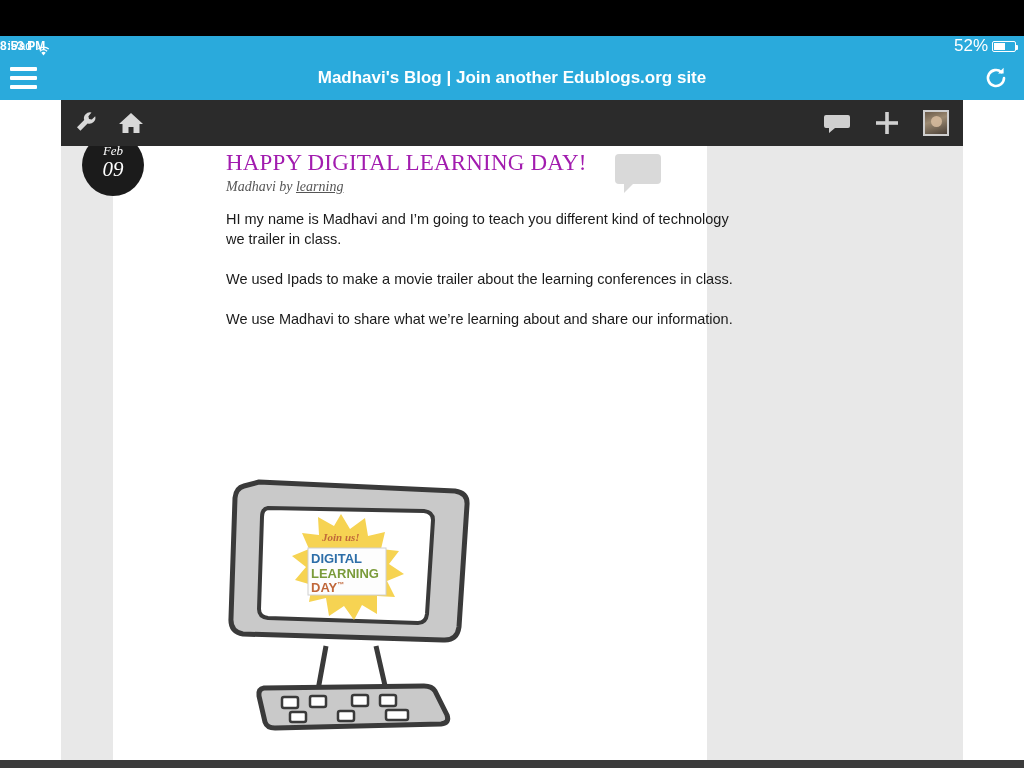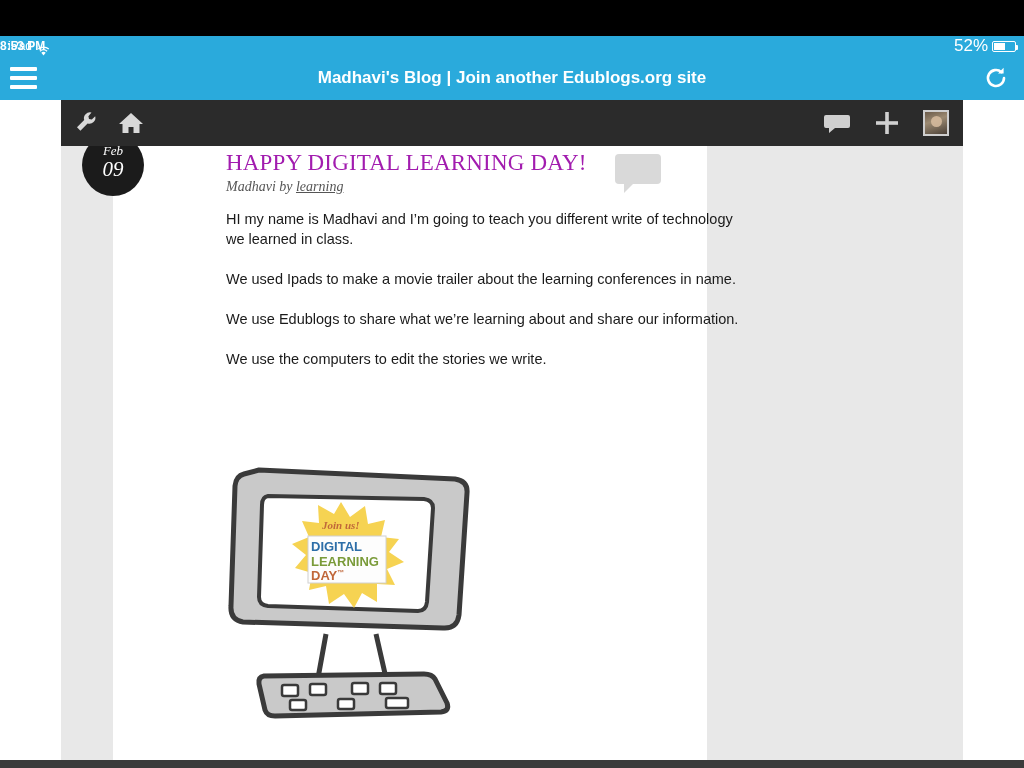--- a/index.html
+++ b/index.html
@@ -264,21 +264,21 @@
     width: 520px;
     font-size: 14.5px;
     color: #1a1a1a;
     line-height: 20px;
   }
   .post-body p {
     margin: 0 0 20px 0;
   }
   .post-image {
     position: absolute;
-    left: 113px; top: 308px;
+    left: 113px; top: 320px;
     width: 270px;
     height: 280px;
   }
 
   
   .post-image svg { display: block; }
 
   
   .bottom-bar {
     position: absolute;
@@ -413,24 +413,23 @@
 
         <h1 class="post-title">HAPPY DIGITAL LEARNING DAY!</h1>
 
         <div class="post-meta">
           <span>Madhavi by </span><a href="#">learning</a>
         </div>
 
         <div class="comment-bubble"></div>
 
         <div class="post-body">
-          <p>HI my name is Madhavi and I’m going to teach you different write of technology we learned in class.</p>
-          <p>We used Ipads to make a movie trailer about the learning conferences in name.</p>
-          <p>We use Edublogs to share what we’re learning about and share our information.</p>
-          <p>We use the computers to edit the stories we write.</p>
+          <p>HI my name is Madhavi and I’m going to teach you different kind of technology we trailer in class.</p>
+          <p>We used Ipads to make a movie trailer about the learning conferences in class.</p>
+          <p>We use Madhavi to share what we’re learning about and share our information.</p>
         </div>
 
         <div class="post-image">
           <svg width="270" height="280" viewBox="0 0 270 280">
 
             <path d="M18 20 q-8 2 -9 12 l-4 120 q-1 14 12 16 l200 6 q14 1 16 -13 l8 -122 q1 -12 -12 -14 l-196 -9 z" fill="#c9c9c9" stroke="#3a3a3a" stroke-width="5" stroke-linejoin="round"></path>
 
             <path d="M42 42 q-6 1 -6 9 l-3 92 q0 8 9 9 l150 5 q8 0 9 -9 l6 -94 q0 -8 -9 -9 l-156 -3 z" fill="#ffffff" stroke="#3a3a3a" stroke-width="4" stroke-linejoin="round"></path>
 
             <polygon points="115,48 124,63 139,52 142,70 159,66 155,83 173,85 163,98 178,108 161,115 169,131 151,130 151,148 136,139 128,154 118,140 103,150 100,132 83,136 86,119 69,114 80,101 66,90 83,83 76,67 93,69 92,51 108,60" fill="#f6d352"></polygon>

